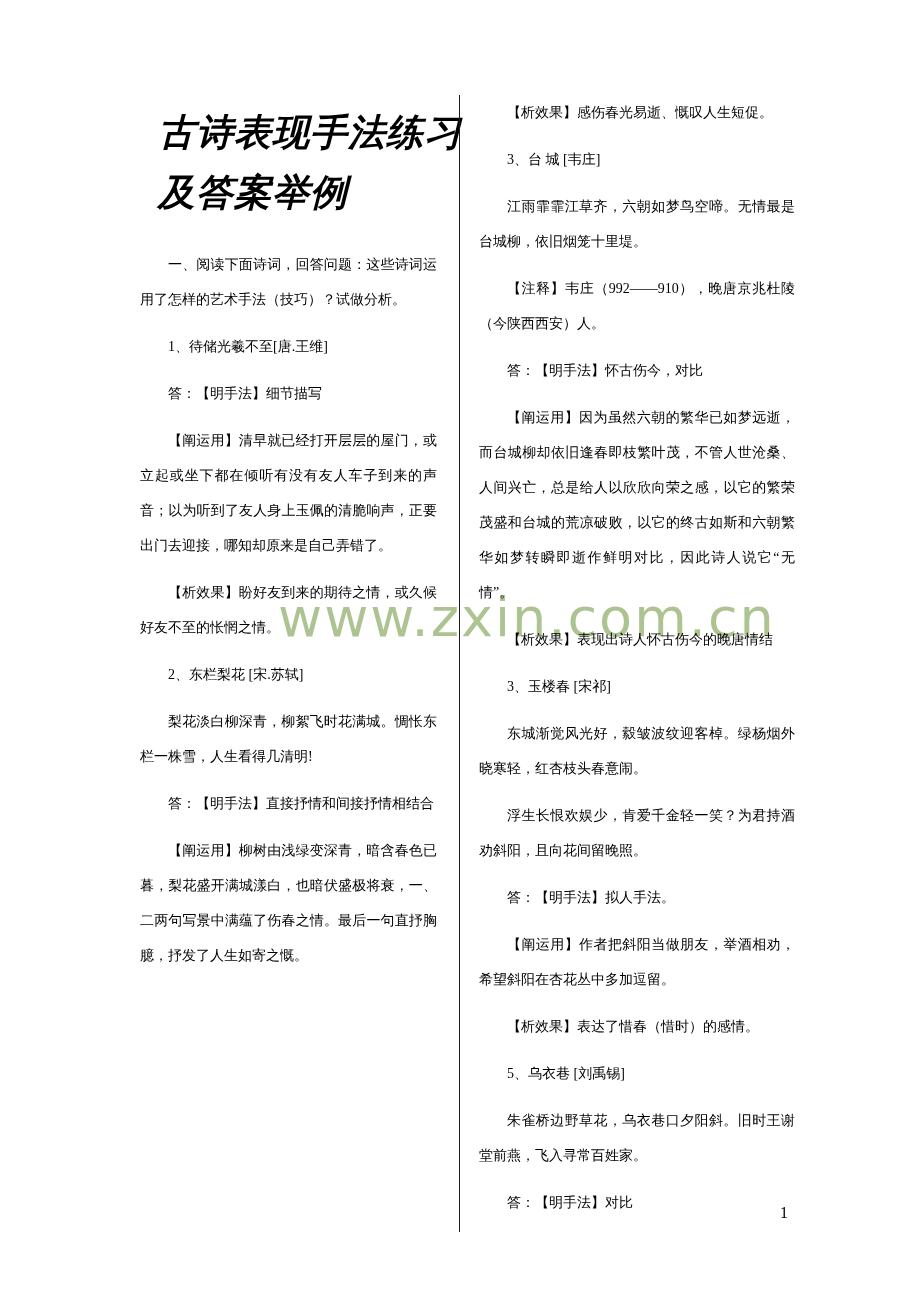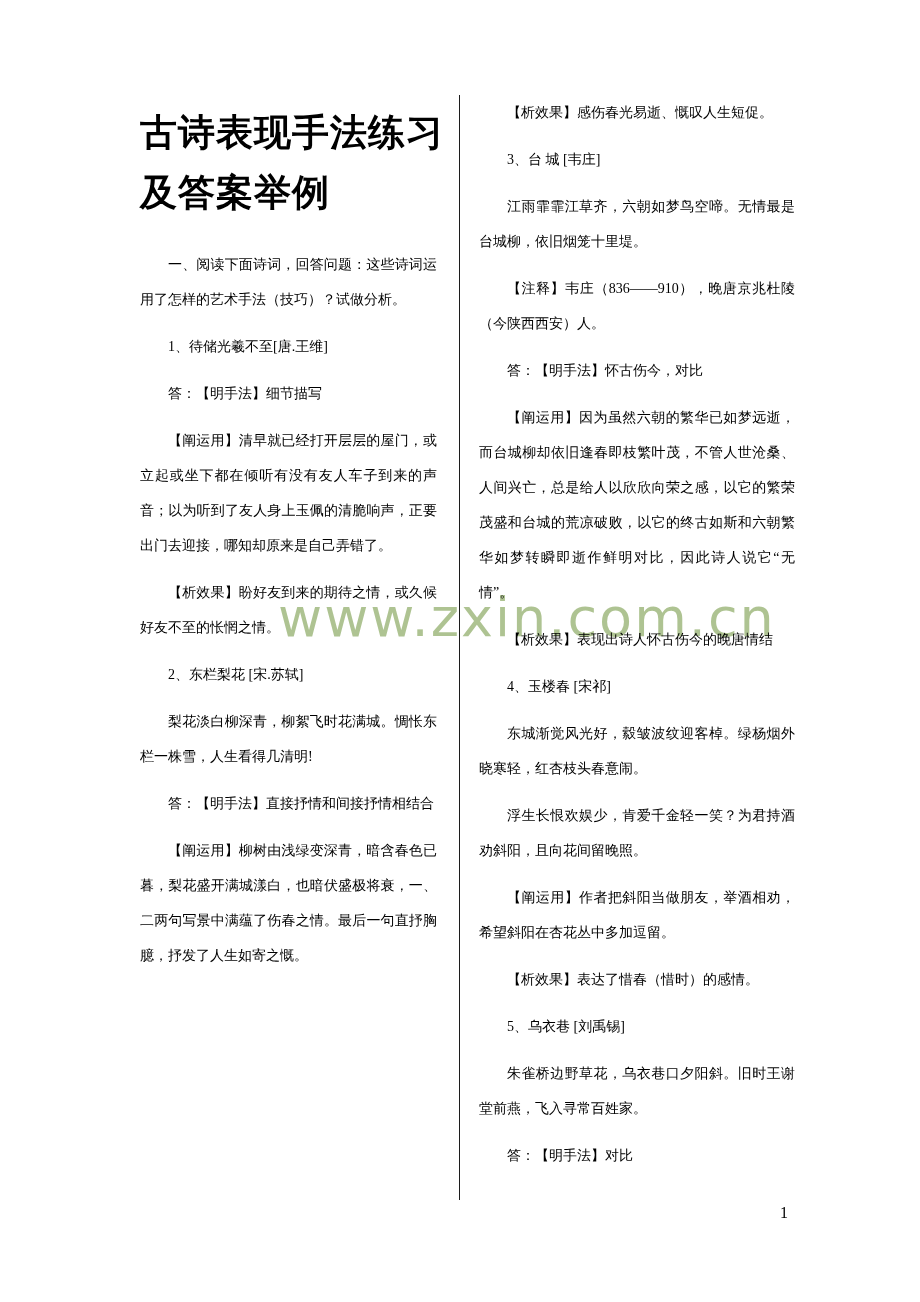--- a/index.html
+++ b/index.html
@@ -34,22 +34,23 @@
     align-items:stretch;
     z-index:1;
   }
   .col-left  { width:297px; }
   .divider   { width:1px; background:#1c1c1c; margin-left:22px; }
   .col-right { width:316px; margin-left:19px; }
   .doc-title {
     font-size:37px;
     line-height:60px;
     font-weight:bold;
-    margin:8px 0 24px 0;
+    margin:8px 0 24px 18px;
     letter-spacing:1px;
+    font-style:italic;
   }
   .doc-title div { white-space:nowrap; }
   p.para {
     font-size:14px;
     line-height:35px;
     margin:0 0 12px 0;
     text-indent:2em;
     text-align:justify;
   }
   .page-number {
@@ -85,27 +86,28 @@
       <p class="para">答：【明手法】直接抒情和间接抒情相结合</p>
       <p class="para">【阐运用】柳树由浅绿变深青，暗含春色已暮，梨花盛开满城漾白，也暗伏盛极将衰，一、二两句写景中满蕴了伤春之情。最后一句直抒胸臆，抒发了人生如寄之慨。</p>
     </div>
 
     <div class="divider"></div>
 
     <div class="col-right">
       <p class="para">【析效果】感伤春光易逝、慨叹人生短促。</p>
       <p class="para">3、台 城 [韦庄]</p>
       <p class="para">江雨霏霏江草齐，六朝如梦鸟空啼。无情最是台城柳，依旧烟笼十里堤。</p>
-      <p class="para">【注释】韦庄（836——910），晚唐京兆杜陵（今陕西西安）人。</p>
+      <p class="para">【注释】韦庄（992——910），晚唐京兆杜陵（今陕西西安）人。</p>
       <p class="para">答：【明手法】怀古伤今，对比</p>
       <p class="para">【阐运用】因为虽然六朝的繁华已如梦远逝，而台城柳却依旧逢春即枝繁叶茂，不管人世沧桑、人间兴亡，总是给人以欣欣向荣之感，以它的繁荣茂盛和台城的荒凉破败，以它的终古如斯和六朝繁华如梦转瞬即逝作鲜明对比，因此诗人说它“无情”。</p>
       <p class="para">【析效果】表现出诗人怀古伤今的晚唐情结</p>
-      <p class="para">4、玉楼春 [宋祁]</p>
+      <p class="para">3、玉楼春 [宋祁]</p>
       <p class="para">东城渐觉风光好，縠皱波纹迎客棹。绿杨烟外晓寒轻，红杏枝头春意闹。</p>
       <p class="para">浮生长恨欢娱少，肯爱千金轻一笑？为君持酒劝斜阳，且向花间留晚照。</p>
+      <p class="para">答：【明手法】拟人手法。</p>
       <p class="para">【阐运用】作者把斜阳当做朋友，举酒相劝，希望斜阳在杏花丛中多加逗留。</p>
       <p class="para">【析效果】表达了惜春（惜时）的感情。</p>
       <p class="para">5、乌衣巷 [刘禹锡]</p>
       <p class="para">朱雀桥边野草花，乌衣巷口夕阳斜。旧时王谢堂前燕，飞入寻常百姓家。</p>
       <p class="para">答：【明手法】对比</p>
     </div>
 
   </div>
 
   <div class="page-number">1</div>

